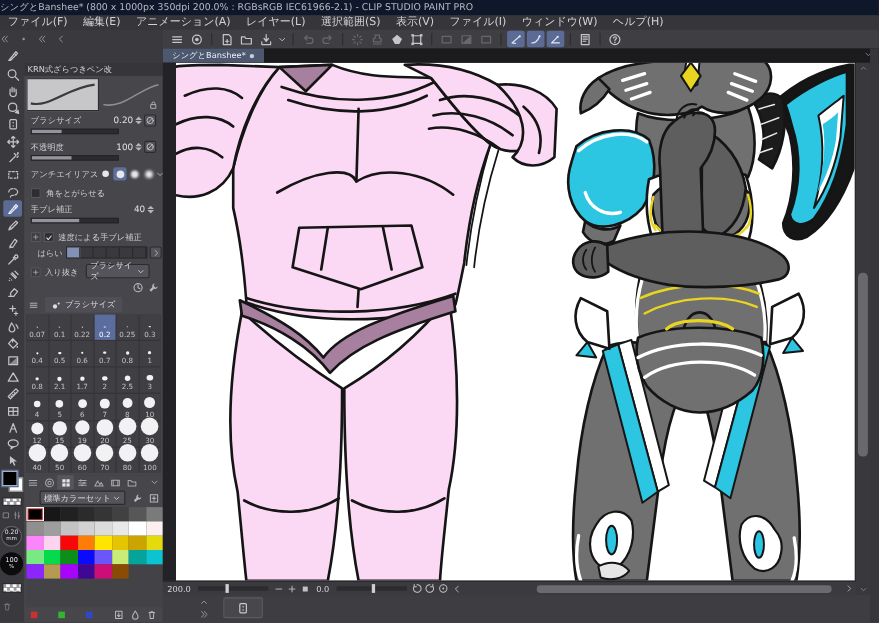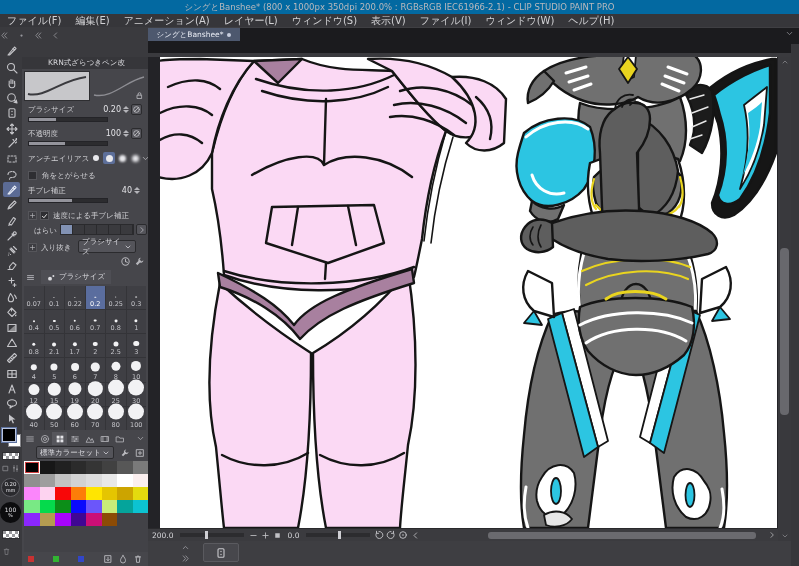--- a/index.html
+++ b/index.html
@@ -1,53 +1,53 @@
 <!DOCTYPE html>
 <html style="--c-page: #ffffff; --c-pink: #fbd9f4; --c-mauve: #a8809f; --c-gray: #707070; --c-armgray: #5e5e5e; --c-cyan: #2cc5e2; --c-yellow: #e9d41f; --c-white: #ffffff; --c-ink: #151515;"><head>
 <meta charset="utf-8">
 <style>
   html,body{margin:0;padding:0;background:#222;}
   #app{position:relative;width:799px;height:566px;background:#3a3a3e;font-family:"DejaVu Sans",sans-serif;
        color:#ccc;overflow:hidden;font-size:9px;-webkit-font-smoothing:antialiased;}
   #app *{box-sizing:border-box;}
   .abs{position:absolute;}
 
-  .titlebar{left:0;top:0;width:799px;height:14px;background:#0369a1;color:#b9b9bd;font-size:8.5px;
-            line-height:14px;text-align:center;}
+  .titlebar{left:0;top:0;width:799px;height:14px;background:#0f172a;color:#b9b9bd;font-size:8.5px;
+            line-height:14px;text-align:left;}
   .menubar{left:0;top:14px;width:799px;height:13px;background:#36363a;display:flex;align-items:center;}
   .menu-item{padding:0 7px;font-size:10px;color:#d2d2d5;line-height:13px;cursor:default;}
 
   .dock-arrows{left:0;top:27px;width:148px;height:17px;display:flex;align-items:center;color:#96969c;}
   .dock-arrows .dk{margin-right:8px;display:flex;align-items:center;}
 
   .cmdbar{left:148px;top:27px;width:651px;height:17px;background:#3f3f43;display:flex;align-items:center;padding-left:4px;}
   .cmd{width:16px;height:15px;display:flex;align-items:center;justify-content:center;color:#c6c6ca;border-radius:2px;margin:0 1px;}
   .cmd.disabled{color:#68686c;}
   .cmd.active{background:#5b6b95;color:#e3e8f4;}
   .cmd.narrow{width:9px;}
   .sep{width:1px;height:11px;background:#2c2c2f;margin:0 4px;}
 
   .left-tabrow{left:0;top:44px;width:148px;height:13px;background:#3a3a3e;}
   .ltab{position:absolute;top:0;height:13px;display:flex;align-items:center;gap:3px;font-size:7.5px;padding:0 4px;}
   .ltab.inactive{left:34px;width:53px;background:#3d3d42;color:#ababaf;}
   .ltab.active{left:89px;width:59px;background:#4a4a50;color:#e3e3e7;}
 
-  .canvas-tabrow{left:148px;top:28px;width:651px;height:25px;background:#1b1b1e;}
+  .canvas-tabrow{left:148px;top:44px;width:651px;height:15px;background:#1b1b1e;}
   .ctab{position:absolute;left:0;top:0;width:92px;height:13px;background:#4d586e;color:#e9ecf4;font-size:7.5px;
         display:flex;align-items:center;justify-content:center;gap:4px;}
   .ctab .dot{width:4px;height:4px;border-radius:50%;background:#c7cede;}
   .tab-ovf{position:absolute;right:5px;top:1px;color:#8b8b90;}
 
   .toolstrip-item{position:absolute;left:3px;width:17px;height:15px;display:flex;align-items:center;justify-content:center;color:#c4c4c8;}
   .toolstrip-item.active{background:#5b6b95;border-radius:2px;color:#e8edf8;}
 
   .panel{background:#46464b;}
   #toolprop{left:22px;top:57px;width:126px;height:213px;}
   .tp-title{position:absolute;left:0;top:0;width:126px;height:12px;background:#36363a;color:#d6d6da;
-            font-size:7.5px;line-height:12px;padding-left:3px;overflow:hidden;white-space:nowrap;text-align:center;}
+            font-size:7.5px;line-height:12px;padding-left:3px;overflow:hidden;white-space:nowrap;}
   .tp-preview{position:absolute;left:2px;top:14px;width:122px;height:30px;}
   .tp-box{position:absolute;left:0;top:0;width:66px;height:30px;background:#c7c7ca;border:1px solid #2e2e31;}
   .tp-lock{position:absolute;right:2px;bottom:1px;color:#b6b6bb;}
   .lbl{font-size:7.5px;color:#cfcfd3;}
   .val{font-size:8px;color:#e2e2e6;}
   .tp-row{position:absolute;left:6px;width:114px;height:11px;display:flex;align-items:center;}
   .tp-row .grow{flex:1;}
   .spin{display:inline-flex;flex-direction:column;gap:1px;margin:0 2px;}
   .spin i{display:block;width:0;height:0;border-left:3px solid transparent;border-right:3px solid transparent;}
   .spin .up{border-bottom:3px solid #b4b4b9;}
@@ -123,21 +123,21 @@
 
   <div class="titlebar abs">
     <span>シングとBanshee* (800 x 1000px 350dpi 200.0% : RGBsRGB IEC61966-2.1)  - CLIP STUDIO PAINT PRO</span>
   </div>
 
   <div class="menubar abs" id="menubar">
       <span class="menu-item">ファイル(F)</span>
       <span class="menu-item">編集(E)</span>
       <span class="menu-item">アニメーション(A)</span>
       <span class="menu-item">レイヤー(L)</span>
-      <span class="menu-item">ウィンドウ(S)</span>
+      <span class="menu-item">選択範囲(S)</span>
       <span class="menu-item">表示(V)</span>
       <span class="menu-item">ファイル(I)</span>
       <span class="menu-item">ウィンドウ(W)</span>
       <span class="menu-item">ヘルプ(H)</span>
     </div>
 
   <div class="dock-arrows abs" id="dockArrows">
       <span class="dk">
         <svg class="ic" viewBox="0 0 12 12" width="9" height="9">
           <g fill="none" stroke="currentColor" stroke-width="1.1" stroke-linecap="round" stroke-linejoin="round">

